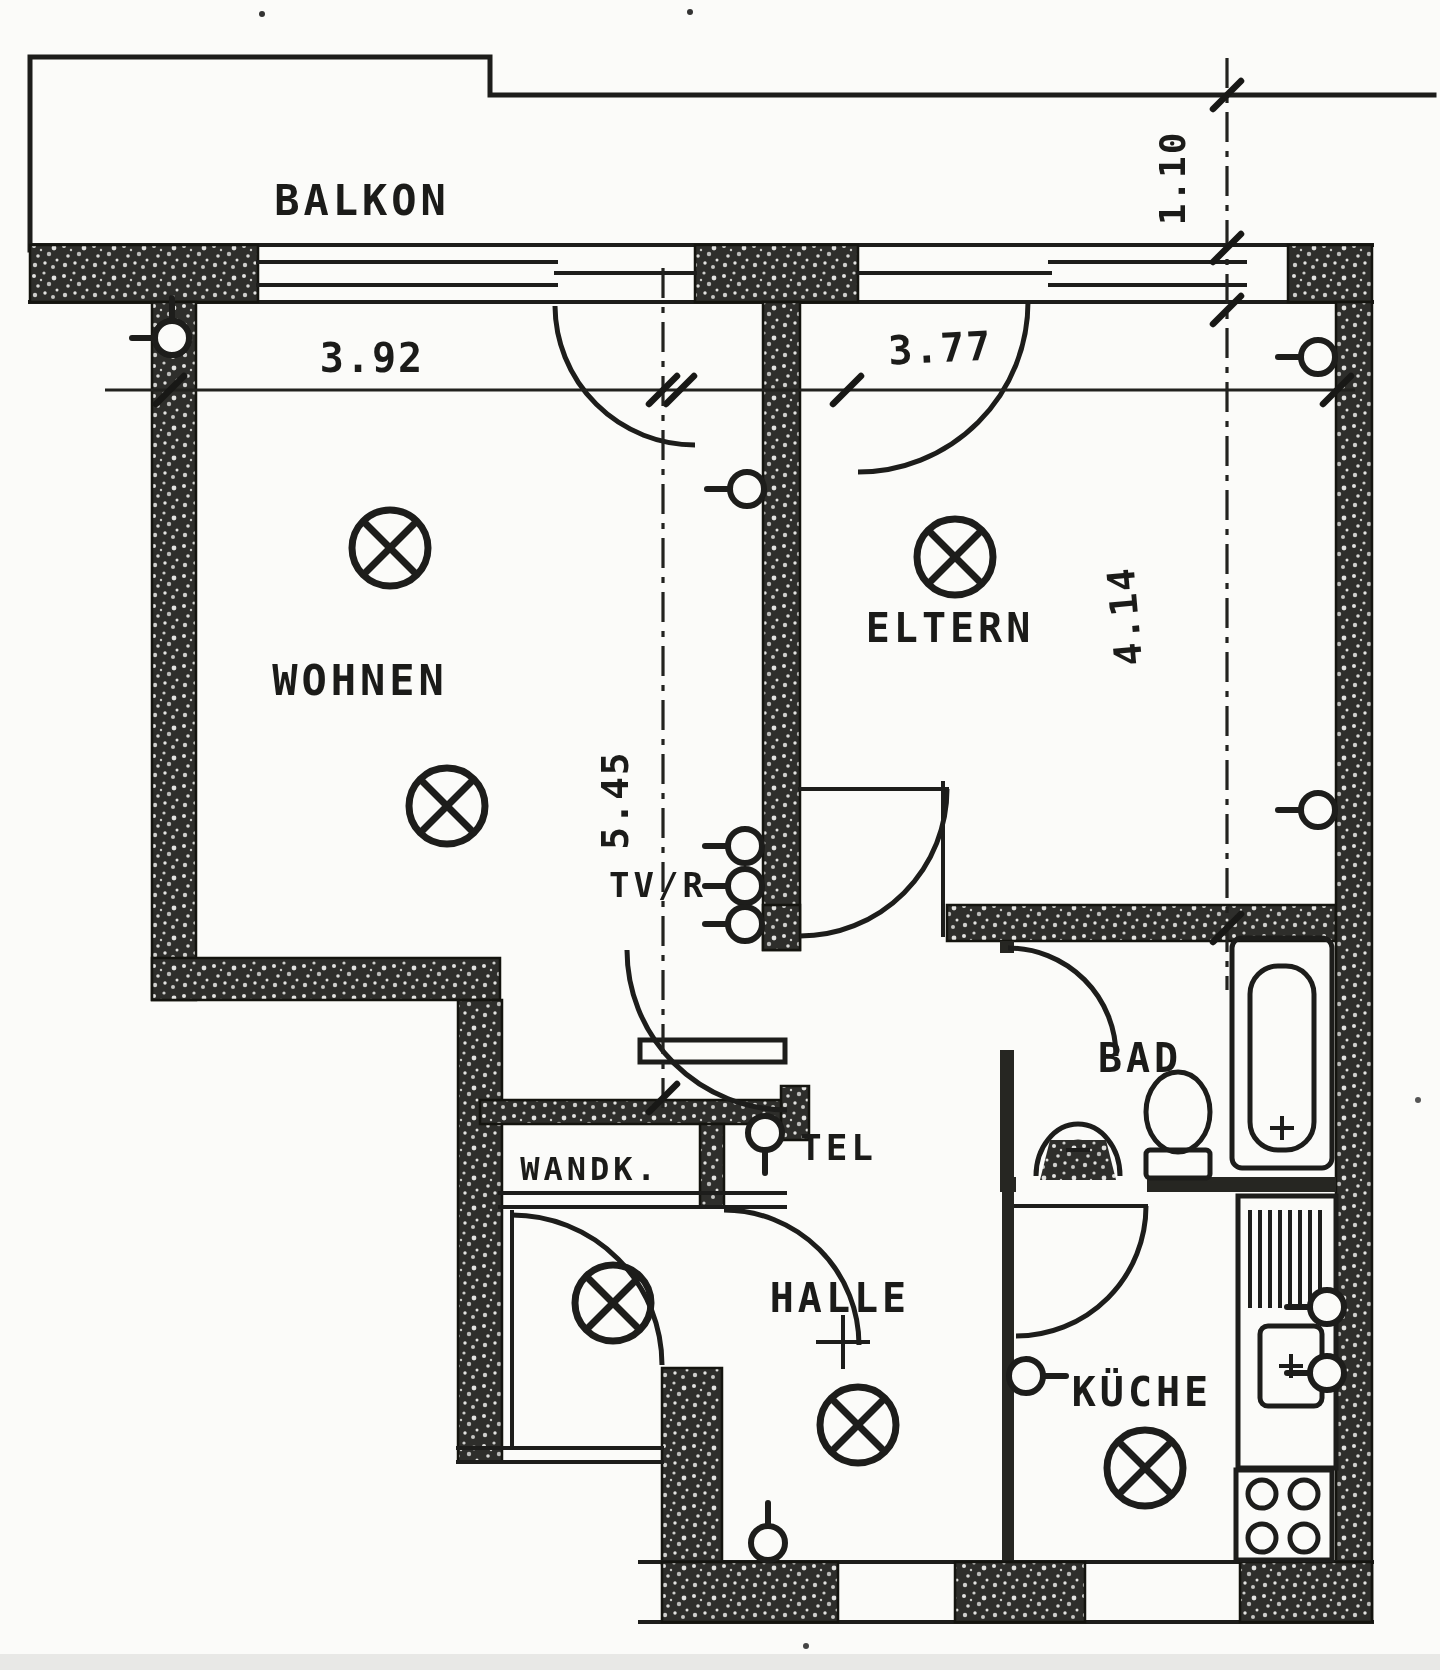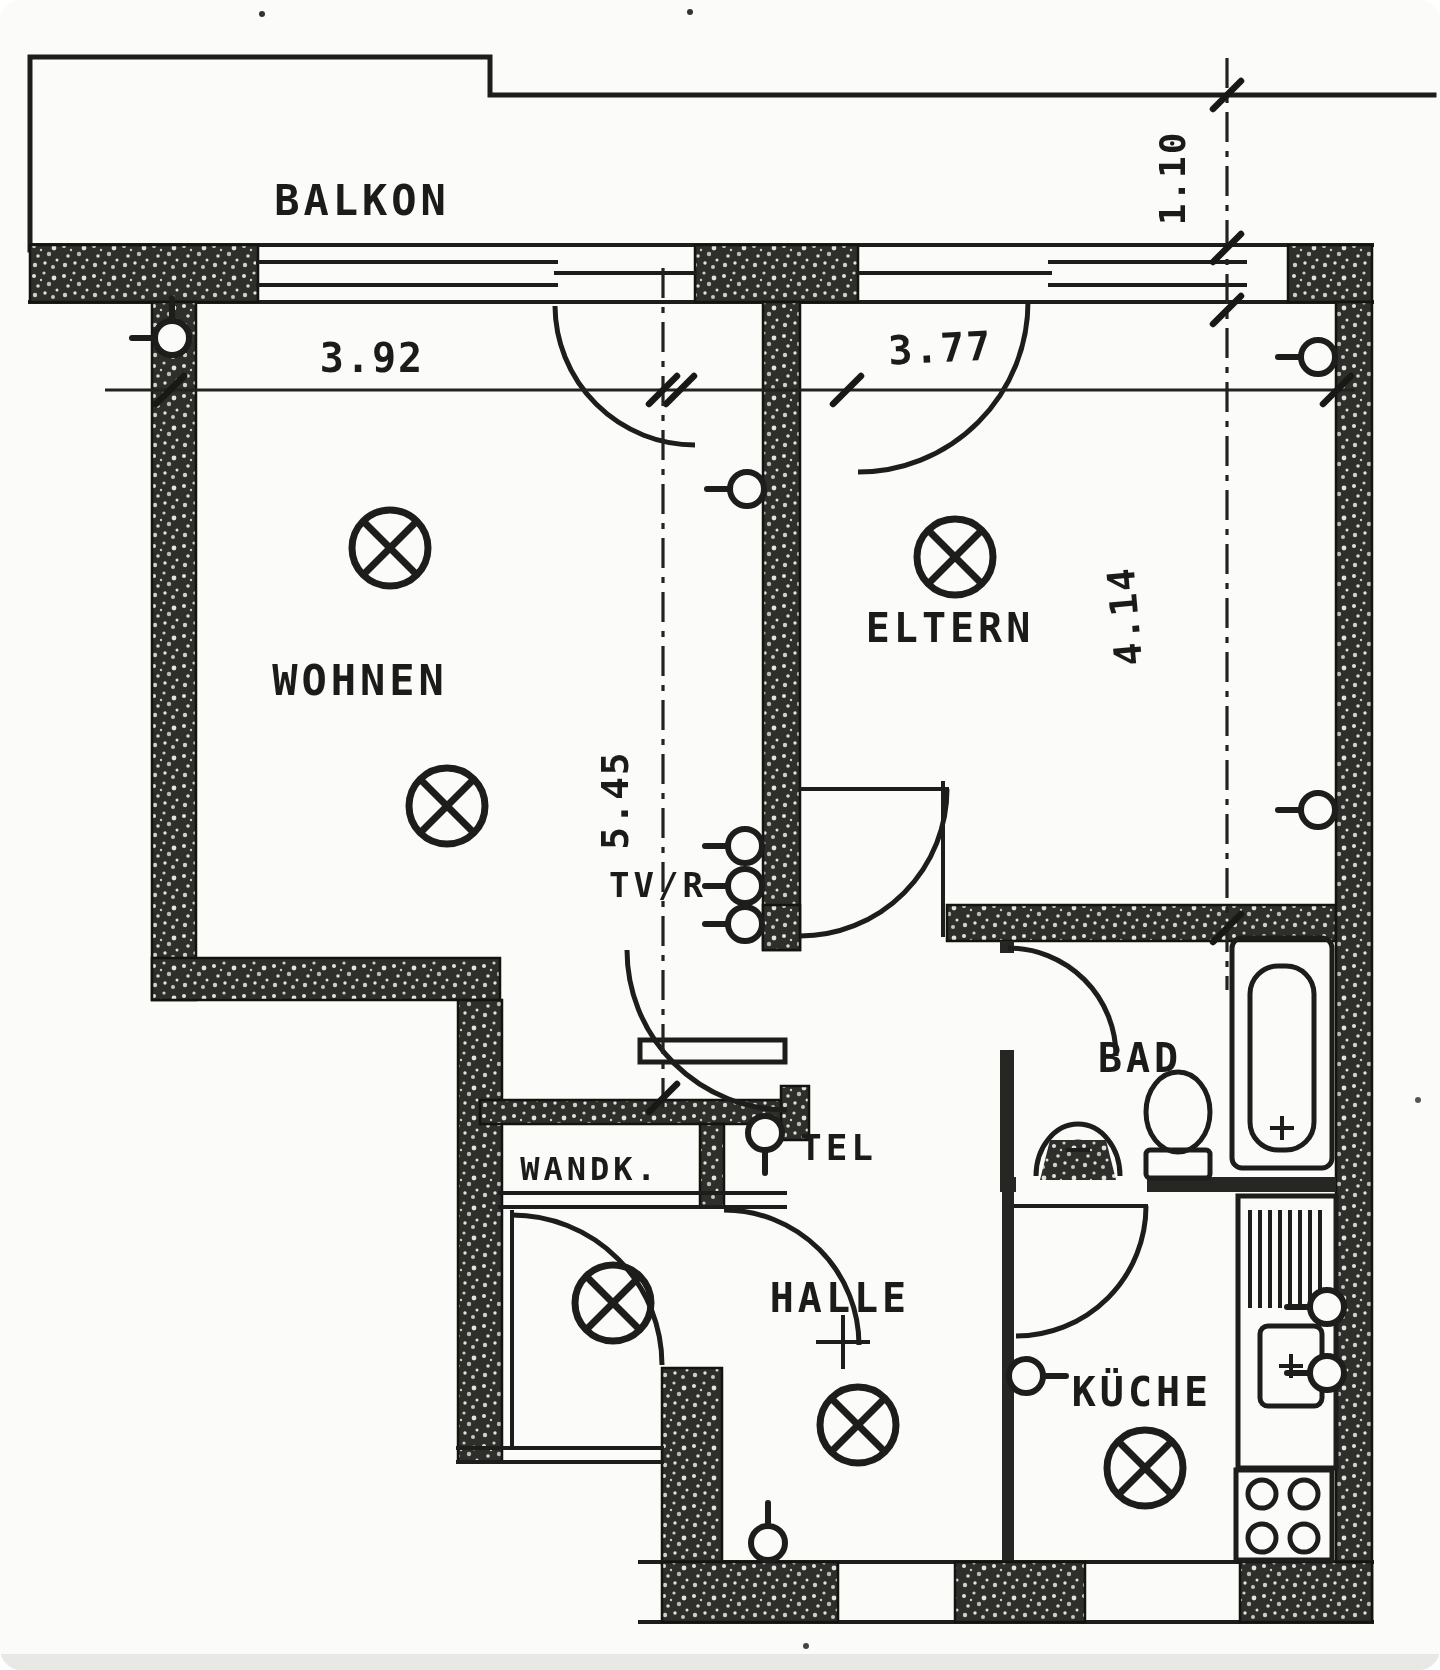--- a/index.html
+++ b/index.html
@@ -1,16 +1,16 @@
 <!DOCTYPE html>
 <html><head>
 <meta charset="utf-8">
 <style>
   html,body{margin:0;padding:0;background:#ffffff;}
-  .page{width:1440px;height:1670px;position:relative;background:#fbfbf9;overflow:hidden;border-radius:21px;}
+  .page{width:1440px;height:1670px;position:relative;background:#fbfbf9;overflow:hidden;}
   svg{display:block}
   text{font-family:"DejaVu Sans Mono","Liberation Mono",monospace;font-weight:700;fill:#1b1b19;}
   .lbl{letter-spacing:4px;}
   .dim{letter-spacing:2px;}
   .thin{stroke:#1d1d1b;stroke-width:5;fill:none;stroke-linecap:square;}
   .thin2{stroke:#1d1d1b;stroke-width:4;fill:none;stroke-linecap:square;}
   .dimline{stroke:#22221f;stroke-width:3.2;fill:none;}
   .tick{stroke:#181816;stroke-width:6.5;stroke-linecap:round;}
   .arc{stroke:#1d1d1b;stroke-width:5;fill:none;}
   .wall{fill:url(#wallPat);stroke:#14140f;stroke-width:2.5;}

